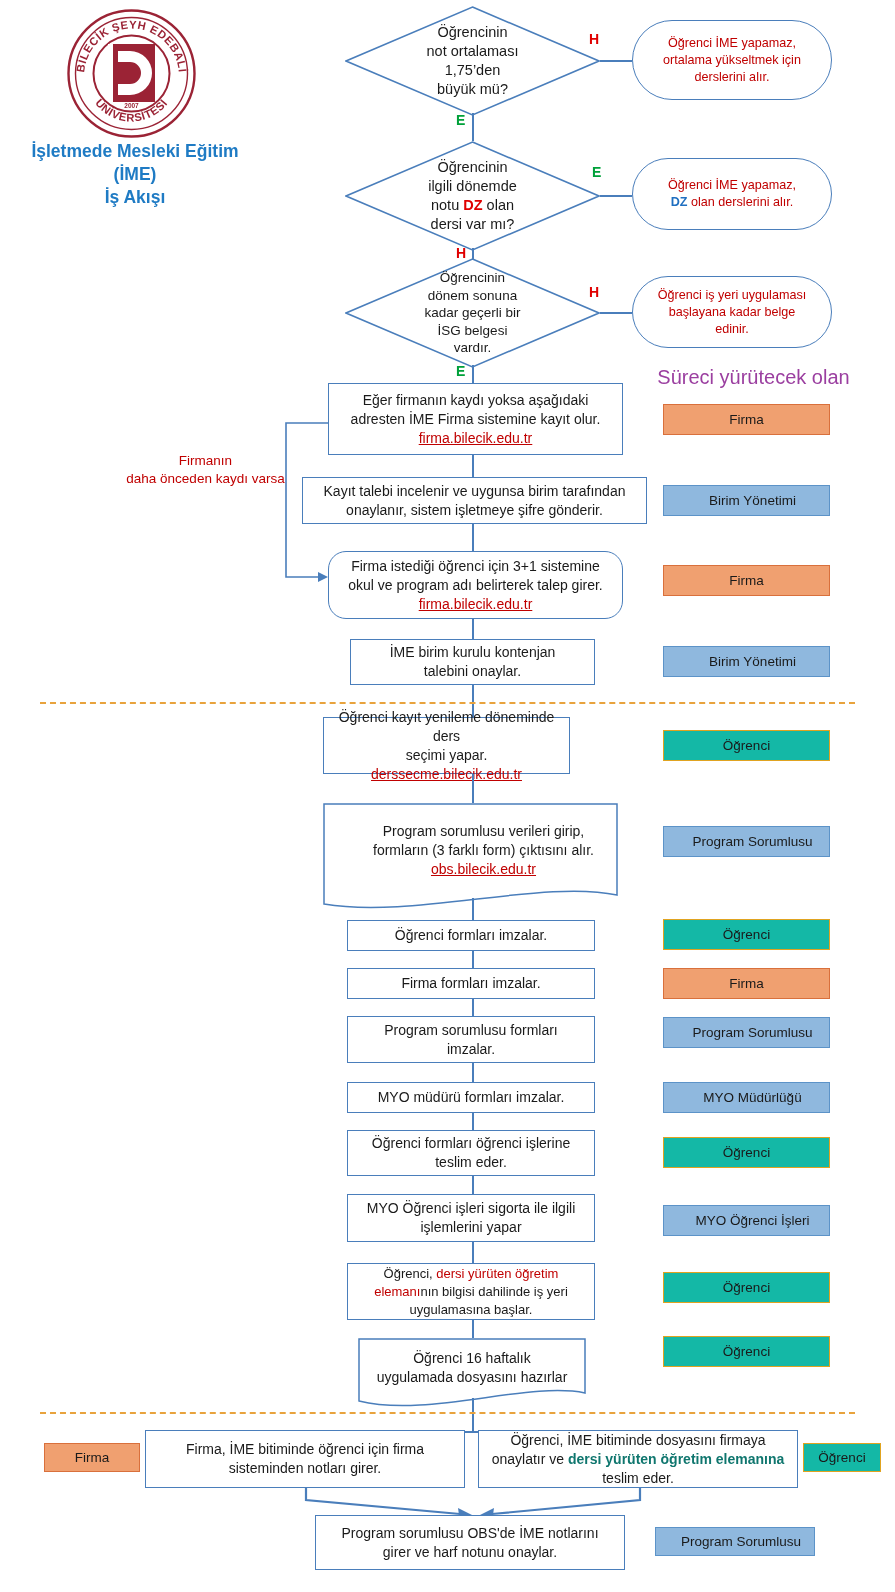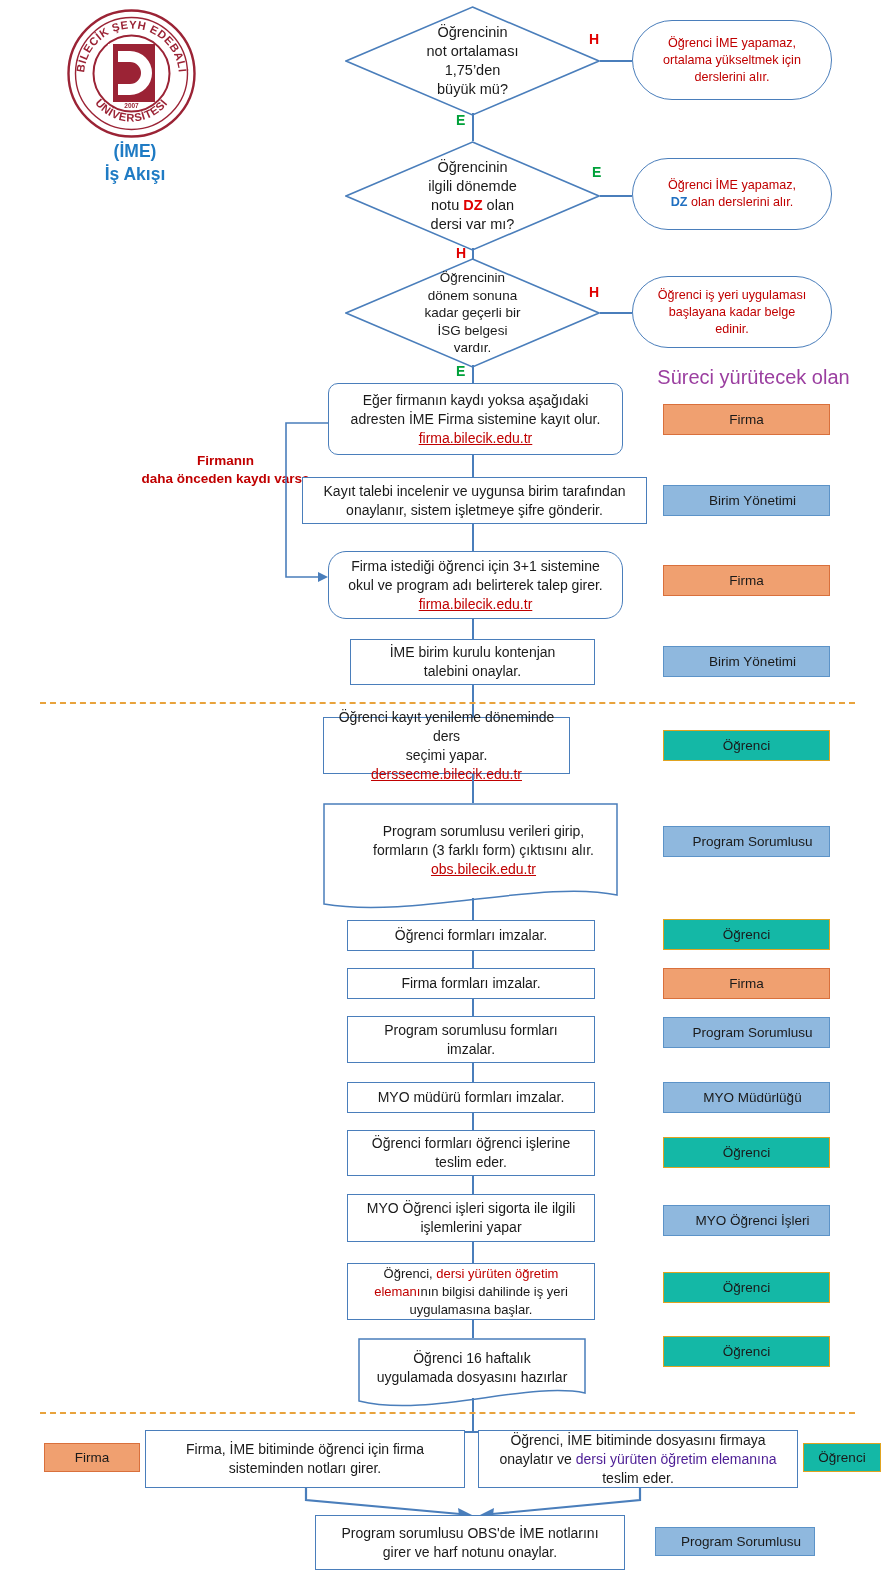--- a/index.html
+++ b/index.html
@@ -26,21 +26,21 @@
   .pill{border:1.6px solid #4A7EBB;border-radius:40px;background:#fff;
         display:flex;align-items:center;justify-content:center;text-align:center;
         color:#C00000;font-size:12.6px;line-height:17px;padding:2px 14px;}
   .pill b.dz{color:#1F6FC0;font-weight:bold;}
 
   .pbox{border:1.4px solid #4A7EBB;background:#fff;
         display:flex;align-items:center;justify-content:center;text-align:center;
         color:#1a1a1a;font-size:14px;line-height:19px;padding:2px 8px;}
   .pbox .url{color:#C00000;text-decoration:underline;}
   .pbox .red{color:#C00000;}
-  .pbox .bk{font-weight:normal;color:#4c1d95;}
+  .pbox .bk{font-weight:bold;color:#0f766e;}
 
   
   .docbox{background:transparent;}
   .docbox .doctext{position:absolute;left:0;top:0;width:100%;
         display:flex;align-items:center;justify-content:center;text-align:center;
         color:#1a1a1a;font-size:14px;line-height:19px;padding:0 10px;box-sizing:border-box;}
   .docbox .url{color:#C00000;text-decoration:underline;}
 
   
   .badge{display:flex;align-items:center;justify-content:center;text-align:center;
@@ -51,21 +51,21 @@
 
   
   .yn{position:absolute;font-weight:bold;font-size:14px;}
   .yn.e{color:#00A13A;}
   .yn.h{color:#E00000;}
 
   .sureci{left:612px;top:366px;width:283px;text-align:center;color:#9B3FA0;
           font-size:20px;}
 
   .sidenote{left:118px;top:452px;width:175px;text-align:center;color:#C00000;
-            font-weight:bold;font-size:13.5px;line-height:18px;margin-left:20px;}
+            font-weight:normal;font-size:13.5px;line-height:18px;}
 
   
   .ln{background:#4A7EBB;position:absolute;}
   .vl{width:1.5px;}
   .hl{height:1.5px;}
   .dash{position:absolute;height:0;border-top:2px dashed #E8A33D;}
   svg.conn{position:absolute;overflow:visible;}
 </style>
 </head>
 <body>
@@ -85,20 +85,21 @@
     </text>
     <rect x="44" y="38" width="47" height="58" fill="#9B2335"></rect>
     <rect x="44" y="38" width="5" height="58" fill="#fff"></rect>
     <rect x="50" y="38" width="2" height="58" fill="#9B2335"></rect>
     <path d="M 54 45 L 66 45 A 22 22 0 0 1 66 89 L 54 89 L 54 78 L 66 78 A 11 11 0 0 0 66 56 L 54 56 Z" fill="#fff"></path>
     <text x="67.5" y="102" font-family="'Liberation Sans',sans-serif" font-size="6.5" font-weight="bold" fill="#9B2335" text-anchor="middle">2007</text>
   </svg>
 </div>
 
 <div class="abs title">
+  <div>İşletmede Mesleki Eğitim</div>
   <div>(İME)</div>
   <div>İş Akışı</div>
 </div>
 
 <div class="abs diamond" style="left:345px;top:6px;width:255px;height:110px;">
   <svg width="255" height="110">
       <polygon points="127.5,1 254,55 127.5,109 1,55" fill="#fff" stroke="#4A7EBB" stroke-width="1.6"></polygon>
     </svg>
   <div class="dtext">
     <span>Öğrencinin<br>not ortalaması<br>1,75’den<br>büyük mü?</span>
@@ -158,21 +159,21 @@
 <div class="abs sidenote">
   <span>Firmanın</span><br>
   <span>daha önceden kaydı varsa</span>
 </div>
 
 <svg class="conn" style="left:280px;top:410px;width:100px;height:180px;">
   <path d="M 48 13 L 6 13 L 6 167 L 40 167" fill="none" stroke="#4A7EBB" stroke-width="1.6"></path>
   <polygon points="48,167 38,162 38,172" fill="#4A7EBB"></polygon>
 </svg>
 
-<div class="abs pbox" style="left:328px;top:383px;width:295px;height:72px;border-radius:10px;">
+<div class="abs pbox" style="left:328px;top:383px;width:295px;height:72px;">
   <span><span>Eğer firmanın kaydı yoksa aşağıdaki</span><br>
         <span>adresten İME Firma sistemine kayıt olur.</span><br>
         <span class="url">firma.bilecik.edu.tr</span></span>
 </div>
 <div class="abs badge orange" style="left:663px;top:404px;width:167px;height:31px;">Firma</div>
 <div class="abs ln vl" style="left:472px;top:455px;height:22px;"></div>
 
 <div class="abs pbox" style="left:302px;top:477px;width:345px;height:47px;">
   <span><span>Kayıt talebi incelenir ve uygunsa birim tarafından</span><br>
         <span>onaylanır, sistem işletmeye şifre gönderir.</span></span>

